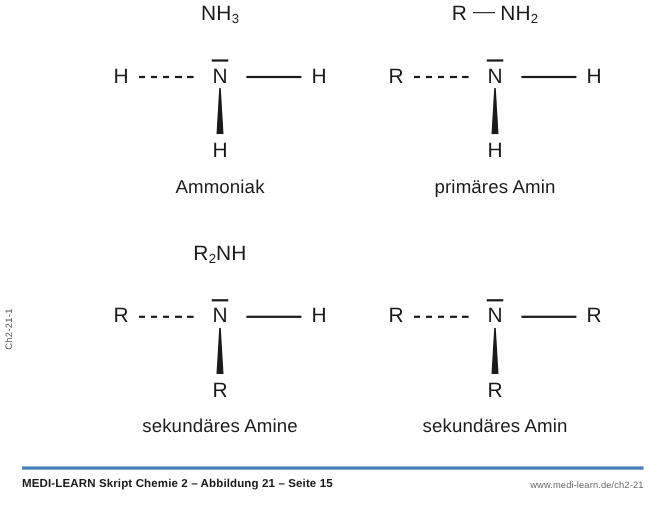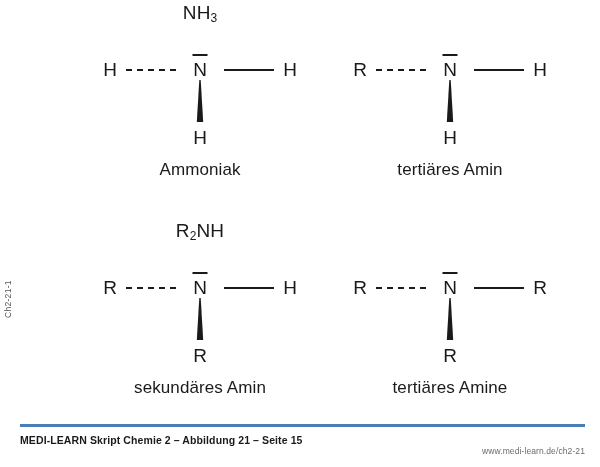--- a/index.html
+++ b/index.html
@@ -215,21 +215,20 @@
     white-space: nowrap;
   }
   .footer-url {
     position: absolute;
     right: 15px;
     top: 16px;
     font-size: 8.5px;
     color: #6b6b6b;
     letter-spacing: 0.1px;
     white-space: nowrap;
-    margin-top: 10px;
   }
 </style>
 </head>
 <body>
 
 <div id="figure">
 
   <div class="side-code">Ch2-21-1</div>
 
   <div class="cell tl">
@@ -246,75 +245,76 @@
             <polygon points="4.3,0 5.7,0 8.2,42 1.8,42" fill="#1a1a1a"></polygon>
           </svg>
       </div>
       <div class="atom-bottom">H</div>
     </div>
 
     <div class="caption">Ammoniak</div>
   </div>
 
   <div class="cell tr">
+    <div class="formula"><span>R</span><span class="plain-bond"></span><span>NH</span><sub>2</sub></div>
 
     <div class="struct">
       <div class="atom-left">R</div>
       <div class="bond-dashed"></div>
       <div class="atom-n"><span class="bar"></span><span>N</span></div>
       <div class="bond-plain"></div>
       <div class="atom-right">H</div>
       <div class="bond-wedge">
         <svg width="10" height="42" viewBox="0 0 10 42">
             <polygon points="4.3,0 5.7,0 8.2,42 1.8,42" fill="#1a1a1a"></polygon>
           </svg>
       </div>
       <div class="atom-bottom">H</div>
     </div>
 
-    <div class="caption">tertiäres Amin</div>
+    <div class="caption">primäres Amin</div>
   </div>
 
   <div class="cell bl">
     <div class="formula"><span>R</span><sub>2</sub><span>NH</span></div>
 
     <div class="struct">
       <div class="atom-left">R</div>
       <div class="bond-dashed"></div>
       <div class="atom-n"><span class="bar"></span><span>N</span></div>
       <div class="bond-plain"></div>
       <div class="atom-right">H</div>
       <div class="bond-wedge">
         <svg width="10" height="42" viewBox="0 0 10 42">
             <polygon points="4.3,0 5.7,0 8.2,42 1.8,42" fill="#1a1a1a"></polygon>
           </svg>
       </div>
       <div class="atom-bottom">R</div>
     </div>
 
-    <div class="caption">sekundäres Amin</div>
+    <div class="caption">sekundäres Amine</div>
   </div>
 
   <div class="cell br">
 
     <div class="struct">
       <div class="atom-left">R</div>
       <div class="bond-dashed"></div>
       <div class="atom-n"><span class="bar"></span><span>N</span></div>
       <div class="bond-plain"></div>
       <div class="atom-right">R</div>
       <div class="bond-wedge">
         <svg width="10" height="42" viewBox="0 0 10 42">
             <polygon points="4.3,0 5.7,0 8.2,42 1.8,42" fill="#1a1a1a"></polygon>
           </svg>
       </div>
       <div class="atom-bottom">R</div>
     </div>
 
-    <div class="caption">tertiäres Amine</div>
+    <div class="caption">sekundäres Amin</div>
   </div>
 
 </div>
 
 <div id="footer">
   <div class="rule" style="background: rgb(74, 127, 181);"></div>
   <div class="footer-line1">MEDI-LEARN Skript Chemie 2 – Abbildung 21 – Seite 15</div>
   <div class="footer-url">www.medi-learn.de/ch2-21</div>
 </div>
 

